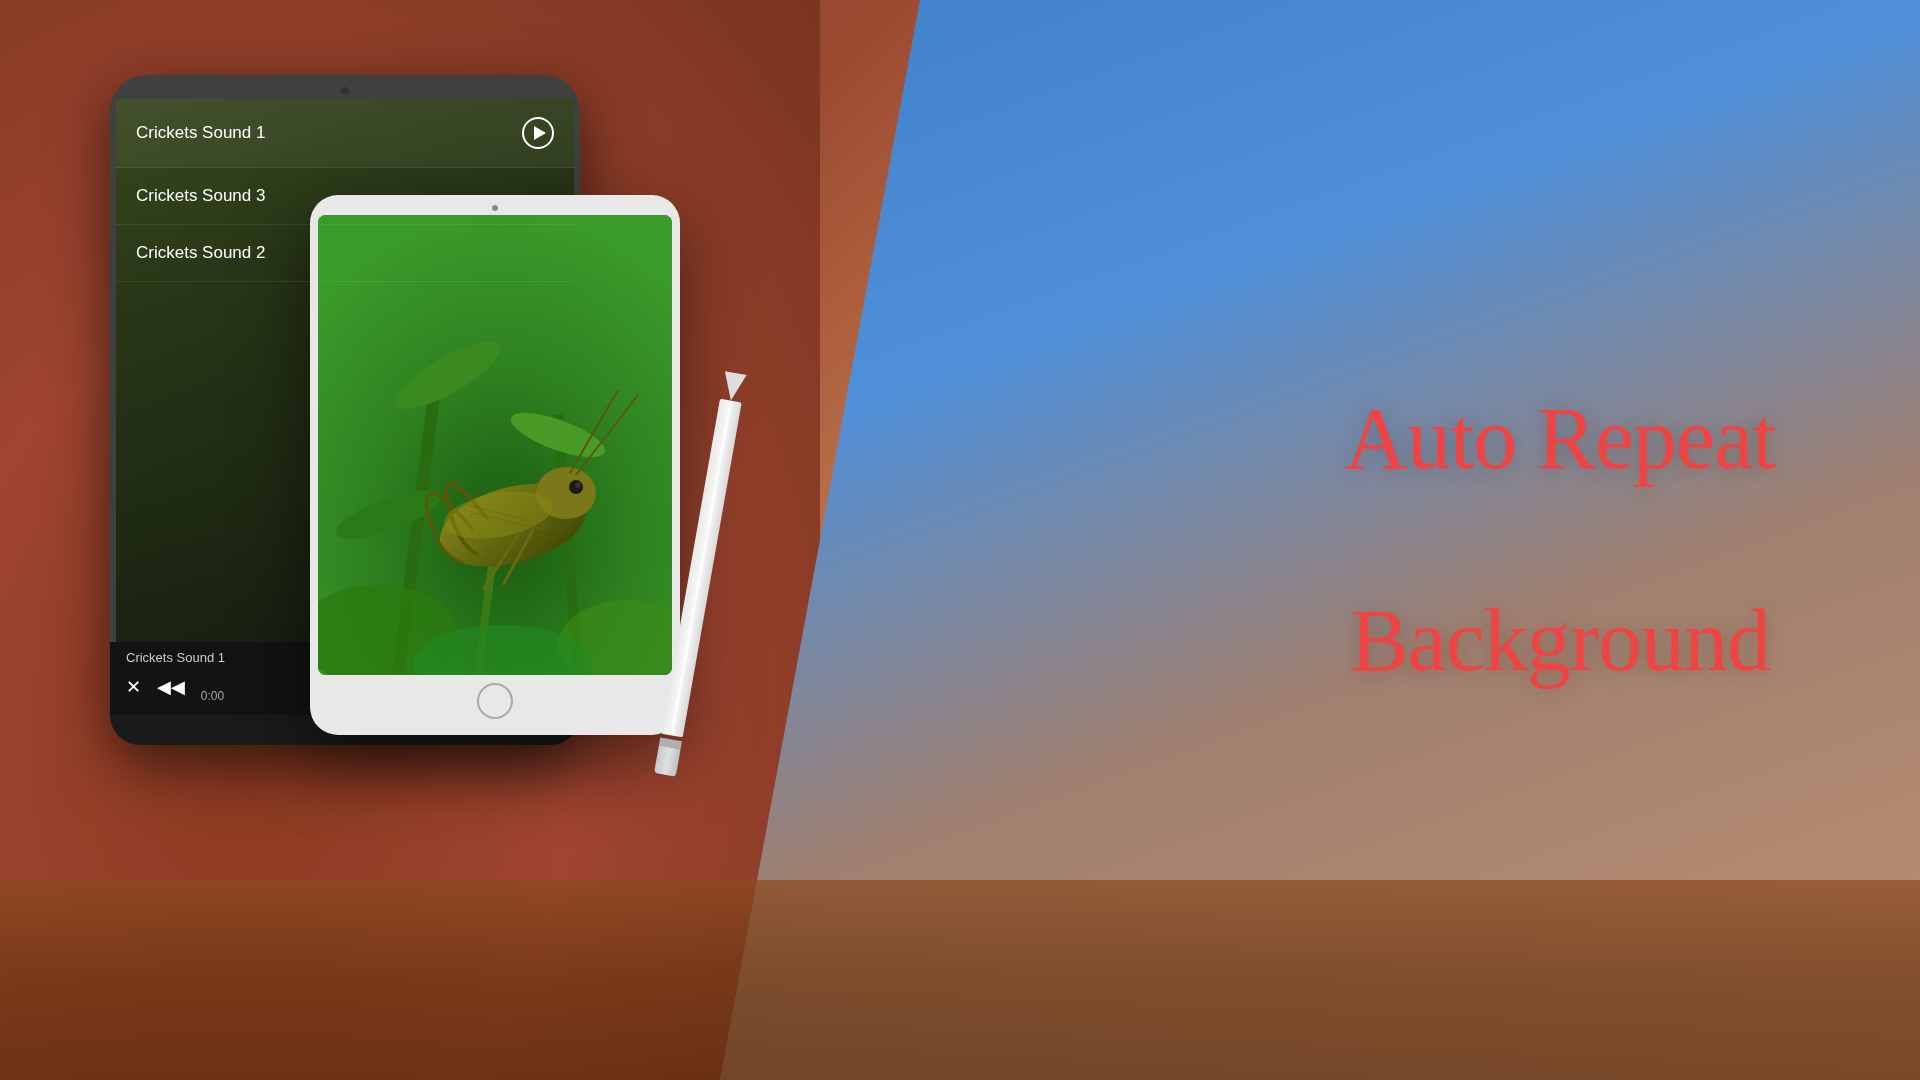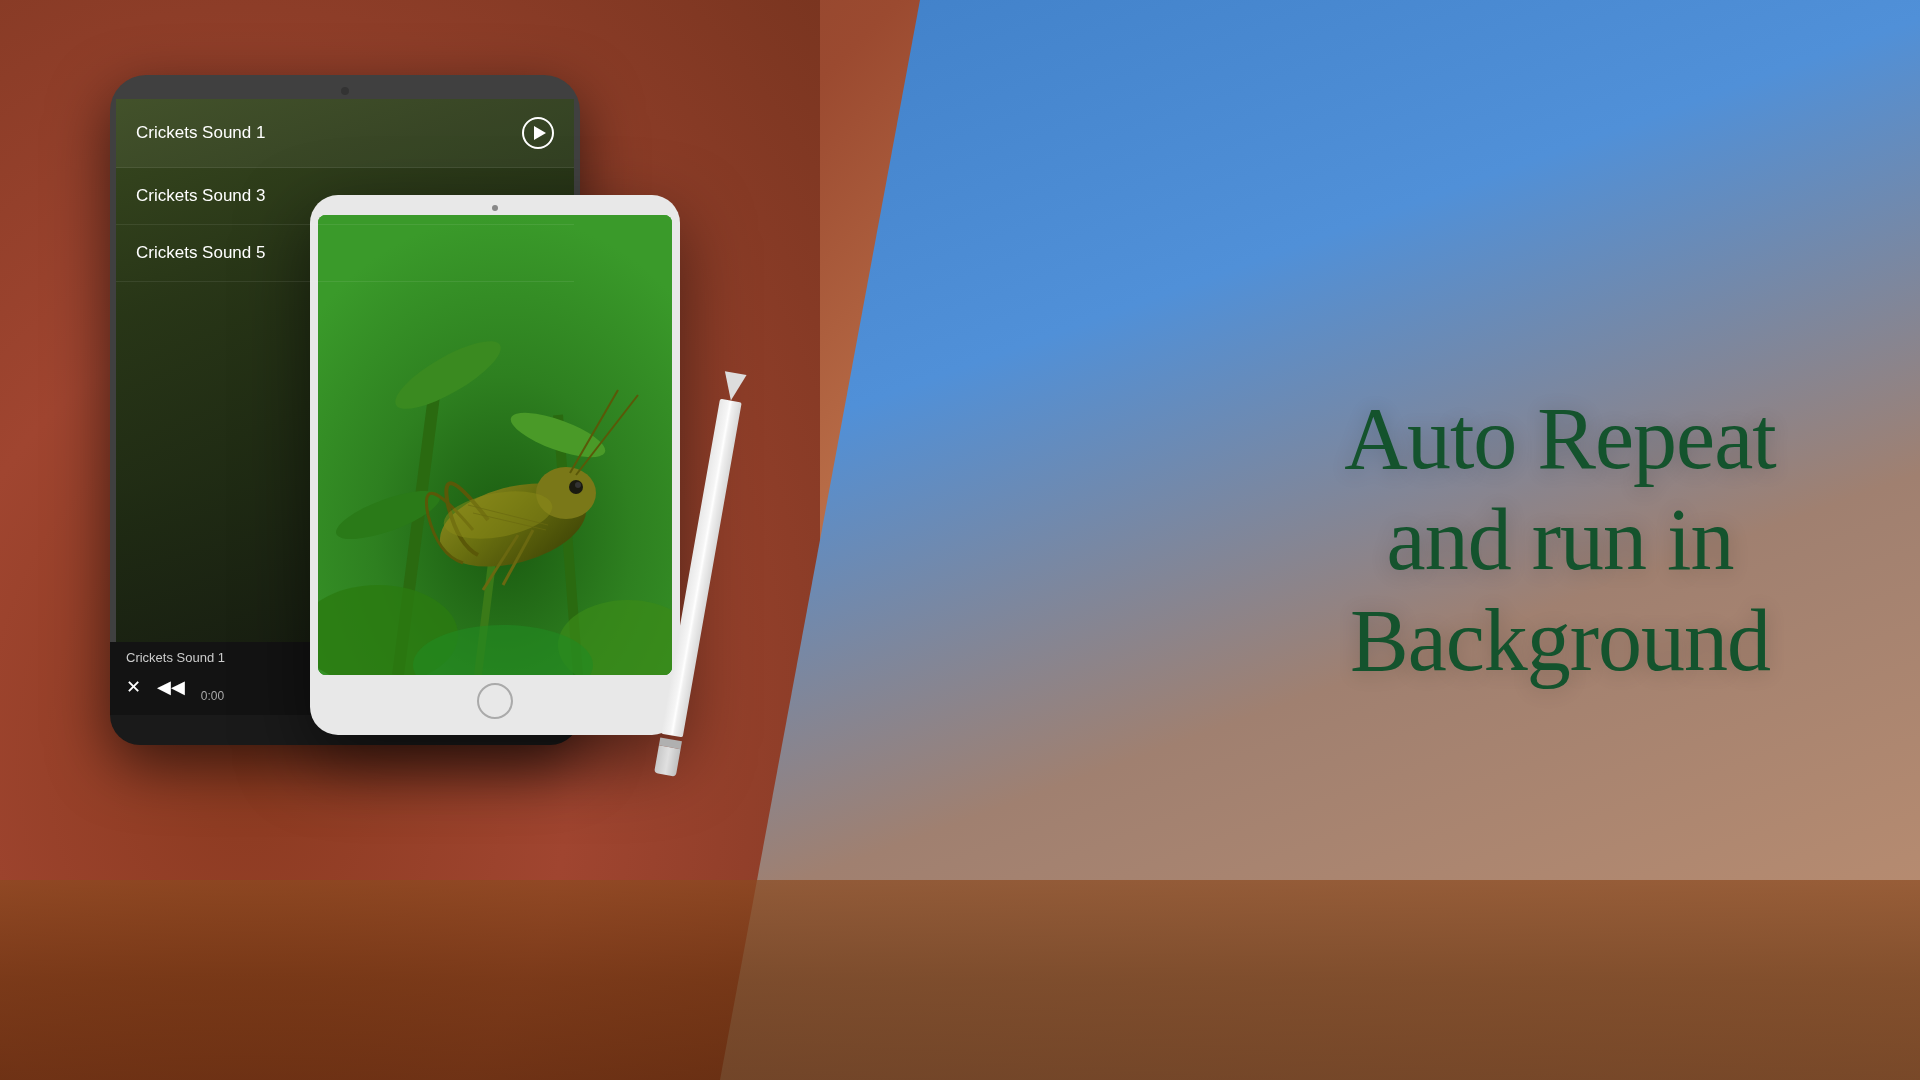--- a/index.html
+++ b/index.html
@@ -243,21 +243,21 @@
       background: #b0b0b0;
       margin-top: 4px;
     }
 
     
     .hero-text {
       position: absolute;
       right: 60px;
       top: 50%;
       transform: translateY(-50%);
-      color: #14532d;
+      color: #ef4444;
       text-align: center;
       width: 600px;
     }
 
     .hero-title {
       font-size: 88px;
       font-weight: 400;
       line-height: 1.15;
       text-shadow: 0 2px 20px rgba(0,0,0,0.2);
       letter-spacing: -1px;
@@ -278,21 +278,21 @@
       <li class="sound-list-item">
         <span>Crickets Sound 1</span>
         <div class="play-circle-icon">
           <div class="play-triangle"></div>
         </div>
       </li>
       <li class="sound-list-item">
         <span>Crickets Sound 3</span>
       </li>
       <li class="sound-list-item">
-        <span>Crickets Sound 5</span>
+        <span>Crickets Sound 2</span>
       </li>
     </ul>
   </div>
   <div class="player-bar">
     <div class="player-track-name">Crickets Sound 1</div>
     <div class="player-controls">
       <span class="player-icon">✕</span>
       <span class="player-icon">◀◀</span>
       <span class="player-time">0:00</span>
     </div>
@@ -362,16 +362,16 @@
 <div class="pencil">
   <div class="pencil-tip"></div>
   <div class="pencil-body"></div>
   <div class="pencil-button"></div>
   <div class="pencil-cap"></div>
 </div>
 
 <div class="hero-text">
   <div class="hero-title">
     <span>Auto Repeat</span><br>
-    <span>and run in</span><br>
+    <br>
     <span>Background</span>
   </div>
 </div>
 
 </body></html>

